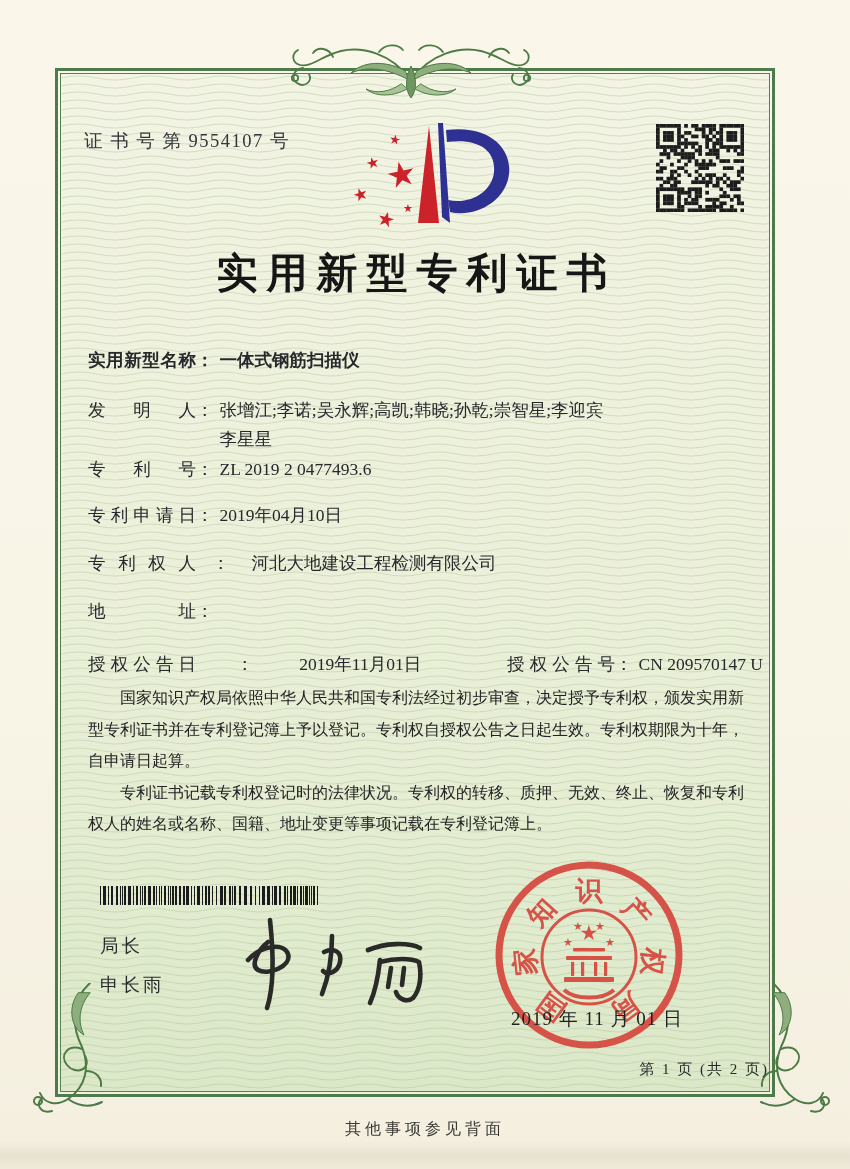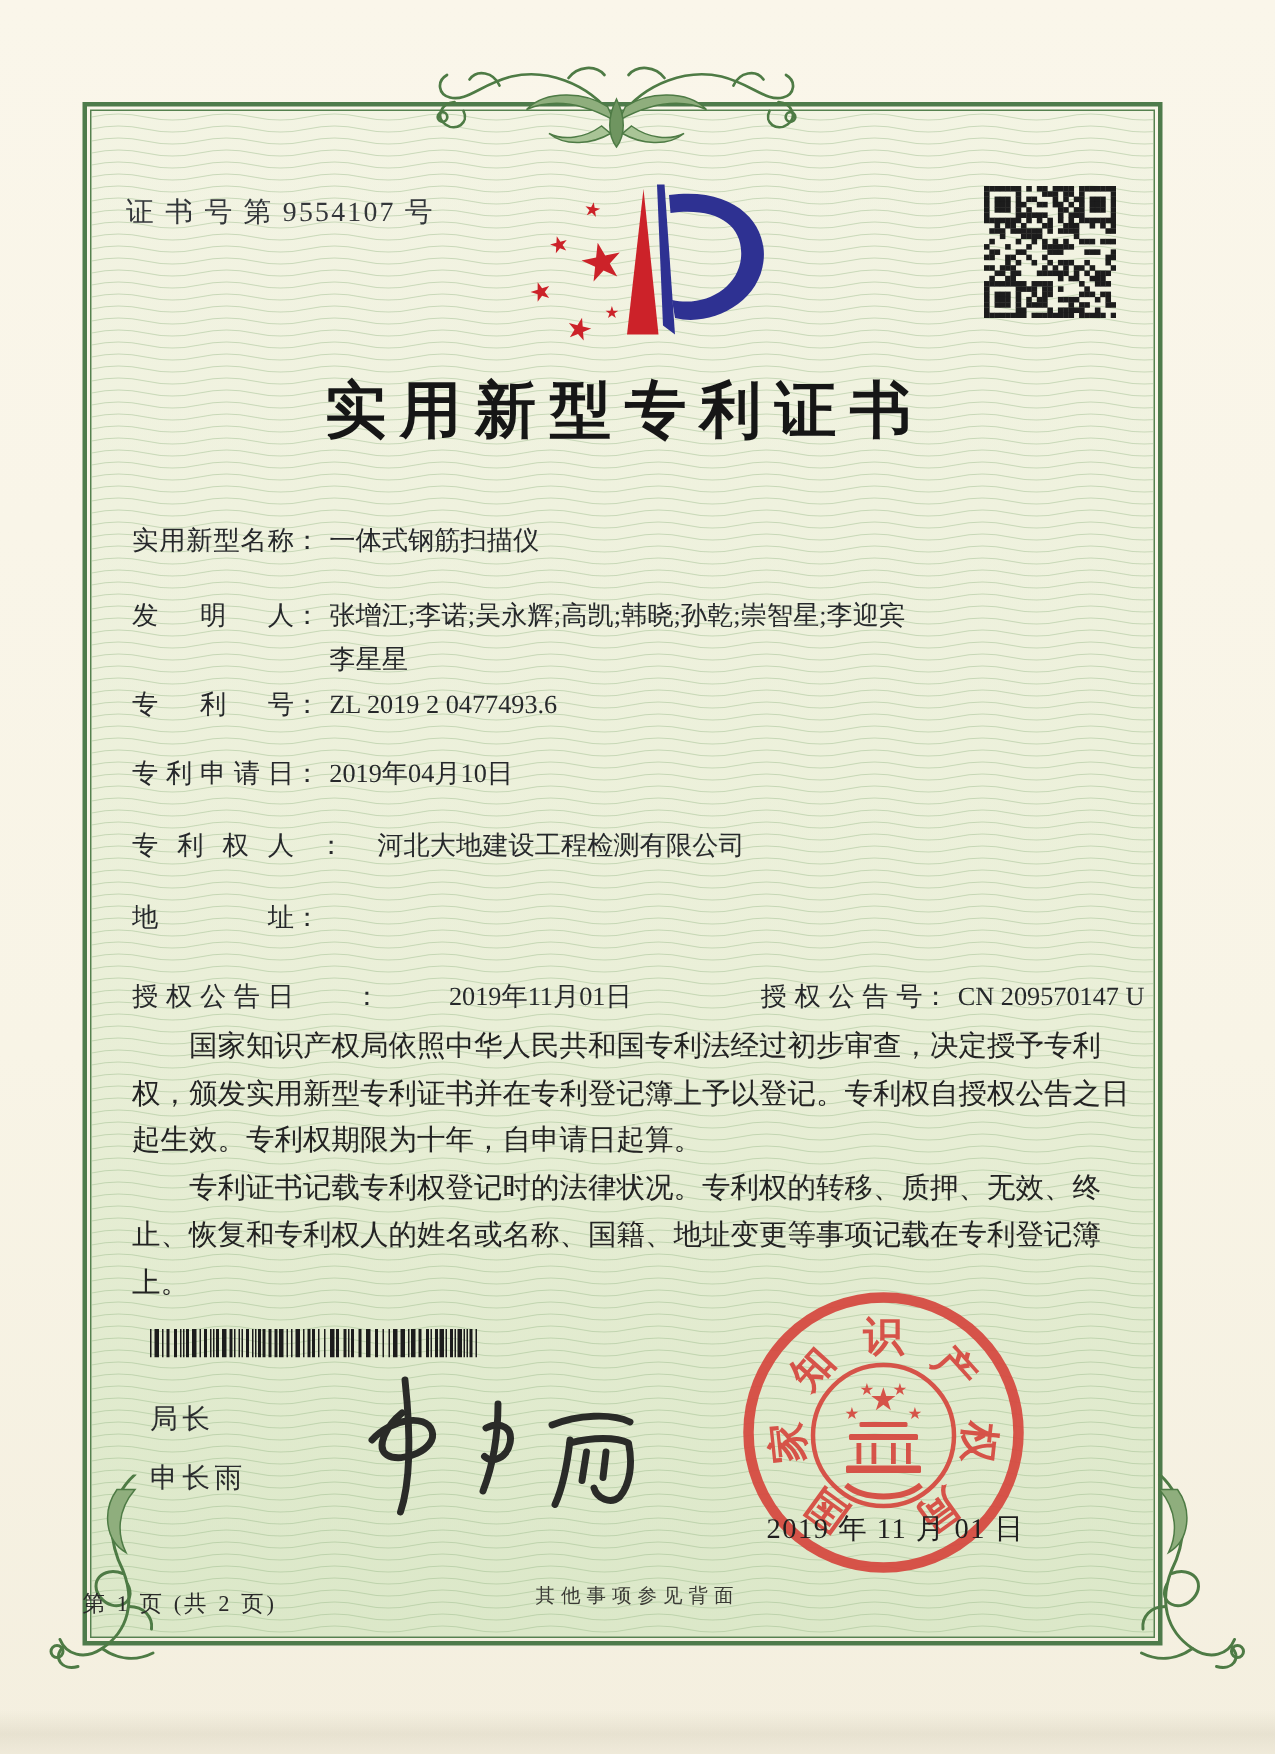--- a/index.html
+++ b/index.html
@@ -29,26 +29,26 @@
   .title{
     left:55px;top:246px;width:714px;text-align:center;
     font-size:41px;font-weight:bold;letter-spacing:9px;padding-left:9px;
     color:#161616;box-sizing:border-box;
   }
   .frow{left:88px;width:675px;font-size:17.5px;color:#26282b;display:flex;align-items:flex-start;line-height:29px;}
   .flabel{display:inline-block;width:108px;text-align:justify;text-align-last:justify;flex:none;}
   .fcolon{flex:none;margin-right:6px;}
   .fvalue{white-space:pre-line;}
   .grp2{display:flex;margin-left:46px;}
-  .paras{left:88px;top:682px;width:670px;font-size:19px;line-height:31.5px;color:#232323;}
+  .paras{left:88px;top:682px;width:670px;font-size:16px;line-height:31.5px;color:#232323;}
   .paras p{margin:0;text-indent:2em;}
   .sig-label{left:100px;font-size:18.5px;letter-spacing:3px;color:#2a2c2e;}
   .seal-date{left:511px;top:1006px;font-size:19px;letter-spacing:1px;color:#1f1f1f;}
-  .pageno{left:55px;top:1060px;width:714px;text-align:left;font-size:15px;color:#2a2a2a;letter-spacing:2px;}
-  .backnote{left:0;top:1055px;width:850px;text-align:center;font-size:13px;letter-spacing:4px;color:#3a3a35;}
+  .pageno{left:55px;top:1060px;width:714px;text-align:right;font-size:15px;color:#2a2a2a;letter-spacing:2px;}
+  .backnote{left:0;top:1119px;width:850px;text-align:center;font-size:16px;letter-spacing:4px;color:#3a3a35;}
   .edge-shadow{left:0;top:1140px;width:850px;height:29px;
     background:linear-gradient(180deg,rgba(0,0,0,0) 0%,rgba(120,110,80,.10) 55%,rgba(120,110,80,.04) 100%);}
   svg{display:block;}
 </style>
 </head>
 <body>
 
 <div class="page">
 
   <div class="frame">
@@ -439,21 +439,21 @@
       <rect x="63.36" y="84.48" width="3.72" height="3.72" fill="#1c1c1c"></rect>
       <rect x="66.88" y="84.48" width="3.72" height="3.72" fill="#1c1c1c"></rect>
       <rect x="70.4" y="84.48" width="3.72" height="3.72" fill="#1c1c1c"></rect>
       <rect x="73.92" y="84.48" width="3.72" height="3.72" fill="#1c1c1c"></rect>
       <rect x="77.44" y="84.48" width="3.72" height="3.72" fill="#1c1c1c"></rect>
       <rect x="84.48" y="84.48" width="3.72" height="3.72" fill="#1c1c1c"></rect>
     </svg>
 
   <div class="abs title">实用新型专利证书</div>
 
-  <div class="abs frow" style="top:346px;">
+  <div class="abs frow" style="top:346px;font-weight:bold;">
     <span class="flabel">实用新型名称</span>
       <span class="fcolon">：</span>
     <span class="fvalue">一体式钢筋扫描仪</span>
   </div>
   <div class="abs frow" style="top:396px;">
     <span class="flabel">发明人</span>
       <span class="fcolon">：</span>
     <span class="fvalue">张增江;李诺;吴永辉;高凯;韩晓;孙乾;崇智星;李迎宾
 李星星</span>
   </div>

